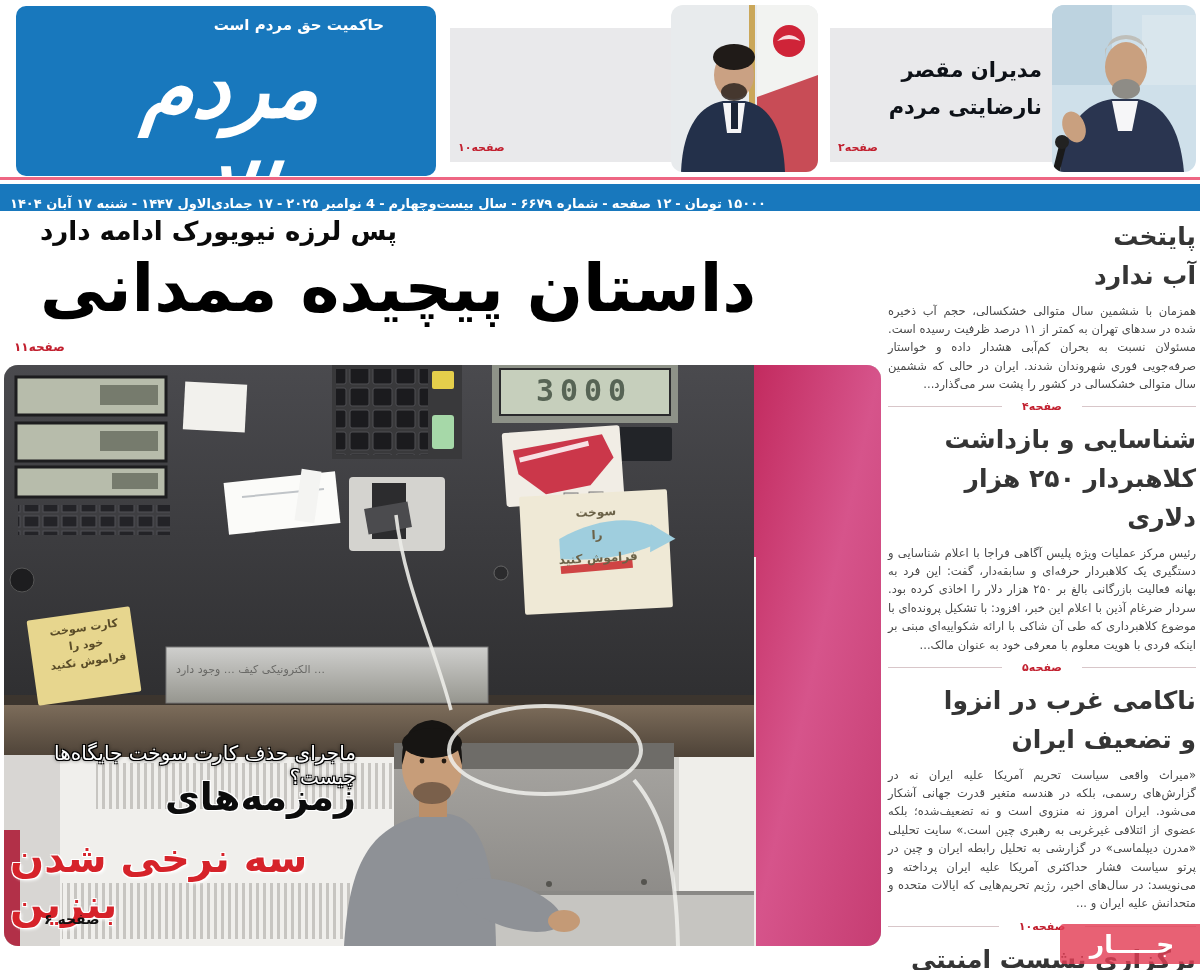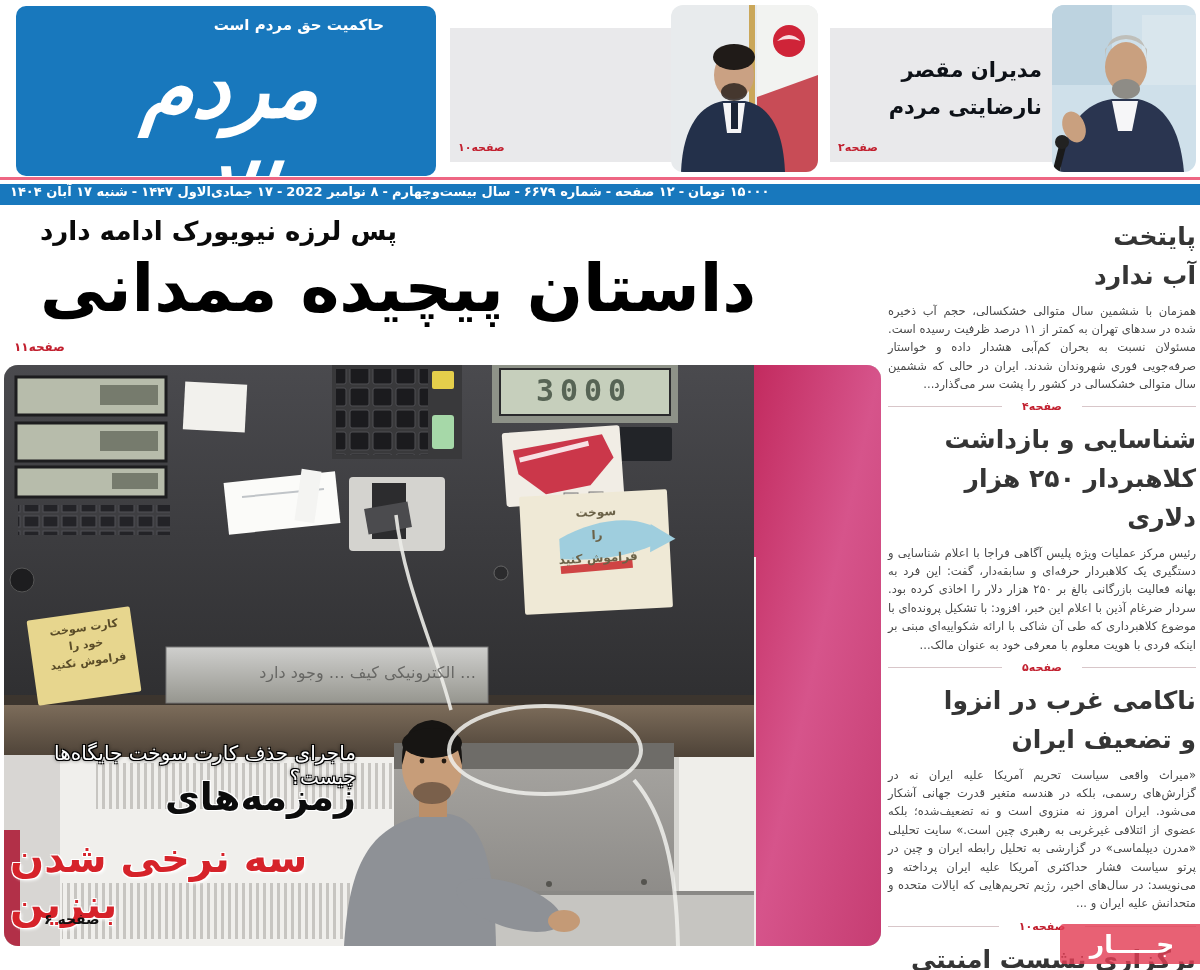--- a/index.html
+++ b/index.html
@@ -10,22 +10,22 @@
   
   .masthead { position:absolute; left:16px; top:6px; width:420px; height:170px;
     background:#1878bd; border-radius:10px; overflow:hidden; }
   .motto { position:absolute; right:52px; top:10px; color:#fff; font-size:15px; font-weight:bold; direction:rtl; }
   .mast-title { position:absolute; left:0; right:0; top:30px; text-align:center; color:#fff;
     font-size:82px; font-weight:bold; font-style:italic; direction:rtl; line-height:1.3;
     transform:skewX(-6deg); letter-spacing:-2px; }
 
   
   .pink-rule { position:absolute; left:0; top:177px; width:1200px; height:3px; background:#ee6683; }
-  .datebar { position:absolute; left:0; top:184px; width:1200px; height:21px; background:#1878bd;
-    display:flex; align-items:flex-start; padding:0 10px; color:#fff; font-size:13px; font-weight:bold; direction:ltr; }
+  .datebar { position:absolute; left:0; top:184px; width:1200px; height:27px; background:#1878bd;
+    display:flex; align-items:flex-end; padding:0 10px; color:#fff; font-size:13px; font-weight:bold; direction:ltr; }
   .datebar .dash { margin:0 4px; }
 
   
   .tsbox { position:absolute; background:#e9e9eb; }
   .tsbox.mid   { left:450px; top:28px; width:230px; height:134px; }
   .tsbox.right { left:830px; top:28px; width:224px; height:134px; }
   .ts-title { position:absolute; right:12px; top:26px; direction:rtl; text-align:right;
     font-size:21px; font-weight:bold; color:#0d1117; line-height:1.75; cursor:pointer; }
   .tsbox.right .ts-title { top:24px; }
   .ts-page { position:absolute; left:8px; bottom:8px; font-size:11px; font-weight:bold; color:#c2202f; direction:rtl; }
@@ -43,21 +43,21 @@
   
   .photo { position:absolute; left:4px; top:365px; width:877px; height:581px;
     border-radius:14px; overflow:hidden; background:#cdccca; }
   .photo svg { position:absolute; left:0; top:0; }
   .pv { position:absolute; direction:rtl; }
   .lcd-digits { left:500px; top:8px; width:160px; text-align:center; font-family:"DejaVu Sans Mono", monospace;
     font-size:30px; font-weight:bold; color:#3c4a3c; letter-spacing:6px; opacity:.8; direction:ltr; }
   .stk-left { left:32px; top:254px; width:100px; transform:rotate(-8deg); text-align:center;
     font-size:11px; font-weight:bold; color:#5a4c28; line-height:1.55; }
   .stk-left span, .stk-right span { display:block; }
-  .metal-text { left:172px; top:298px; width:300px; text-align:right; font-size:16px; color:#3f3f3d;
+  .metal-text { left:172px; top:298px; width:300px; text-align:left; font-size:11px; color:#3f3f3d;
     opacity:.65; letter-spacing:1px; white-space:nowrap; overflow:hidden; }
   .stk-right { left:526px; top:136px; width:134px; text-align:center; font-size:12px; font-weight:bold;
     color:#6b6248; line-height:1.9; transform:rotate(-3deg); }
   .ph-kicker { left:6px; top:376px; width:346px; text-align:right; font-size:20px; font-weight:normal; color:#fff;
     text-shadow:1px 1px 0 #000,-1px -1px 0 #000,1px -1px 0 #000,-1px 1px 0 #000,0 0 4px #000; }
   .ph-black { left:6px; top:410px; width:346px; text-align:right; font-size:38px; font-weight:bold; color:#0c0c0c;
     text-shadow:1px 1px 0 #fff,-1px -1px 0 #fff,1px -1px 0 #fff,-1px 1px 0 #fff; cursor:pointer; }
   .ph-red { left:6px; top:470px; width:346px; text-align:left; font-size:40px; font-weight:bold; color:#d6232a;
     text-shadow:1px 1px 0 #fff,-1px -1px 0 #fff,1px -1px 0 #fff,-1px 1px 0 #fff,2px 2px 3px rgba(255,255,255,.8); cursor:pointer; }
   .ph-page { left:40px; top:546px; font-size:14px; font-weight:bold; color:#111; }
@@ -87,21 +87,21 @@
     <div class="mast-title">مردم سالاری</div>
   </div>
 
   <div class="pink-rule"></div>
 
   <div class="datebar">
       <span dir="rtl">شنبه ۱۷ آبان ۱۴۰۴</span>
       <span class="dash">-</span>
       <span dir="rtl">۱۷ جمادی‌الاول ۱۴۴۷</span>
       <span class="dash">-</span>
-      <span dir="rtl">۸ نوامبر 2022</span>
+      <span dir="rtl">4 نوامبر ۲۰۲۵</span>
       <span class="dash">-</span>
       <span dir="rtl">سال بیست‌وچهارم</span>
       <span class="dash">-</span>
       <span dir="rtl">شماره ۶۶۷۹</span>
       <span class="dash">-</span>
       <span dir="rtl">۱۲ صفحه</span>
       <span class="dash">-</span>
       <span dir="rtl">۱۵۰۰۰ تومان</span>
     </div>
 

